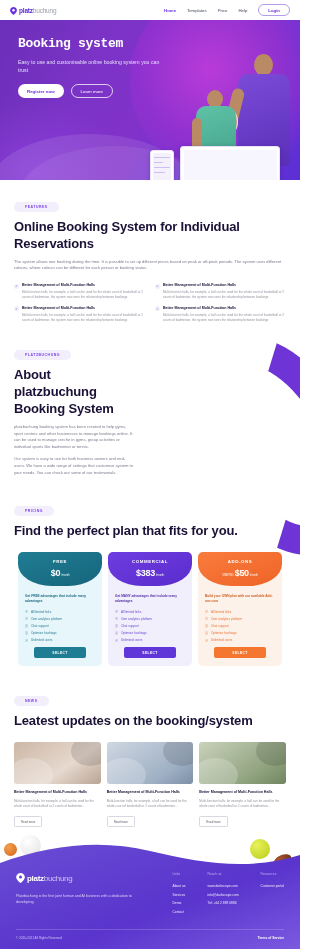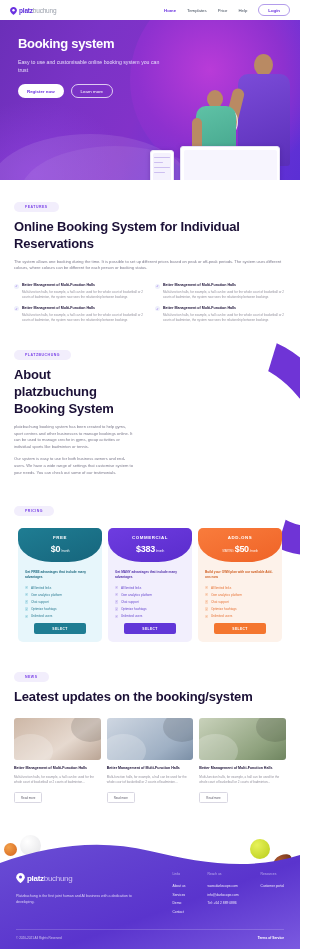--- a/index.html
+++ b/index.html
@@ -51,21 +51,21 @@
     position: absolute; left: -10px; bottom: -6px; width: 200px; height: 52px;
     background: rgba(255,255,255,.10);
     border-radius: 50% 50% 0 0 / 100% 100% 0 0;
   }
   .hero-wave2 {
     position: absolute; left: 20px; bottom: -14px; width: 190px; height: 48px;
     background: rgba(255,255,255,.07);
     border-radius: 50% 50% 0 0 / 100% 100% 0 0;
   }
   .hero-content { position: relative; z-index: 5; padding: 16px 0 0 18px; width: 165px; }
-  .hero h1 { color: #fff; font-size: 13px; font-weight: 700; letter-spacing: -.3px; }
+  .hero h1 { color: #fff; font-size: 13px; font-weight: 700; letter-spacing: -.3px; font-family: Liberation Mono, monospace; }
   .hero h2 { color: #fff; font-size: 8.5px; font-weight: 400; margin-top: 5px; line-height: 1.3; }
   .hero p { color: #e6dcfa; font-size: 5.2px; line-height: 1.55; margin-top: 7px; }
   .hero-btns { display: flex; gap: 7px; margin-top: 10px; }
   .btn-reg {
     background: #fff; color: #6a31e0; font-size: 4.4px; font-weight: 700;
     border-radius: 10px; padding: 3.6px 9px; border: none;
   }
   .btn-learn {
     background: transparent; color: #fff; font-size: 4.4px; font-weight: 400;
     border: .6px solid rgba(255,255,255,.75); border-radius: 10px; padding: 3.4px 9px;
@@ -334,20 +334,21 @@
     <div class="sec about">
       <span class="pill">platzbuchung</span>
       <h3>About platzbuchung Booking System</h3>
       <p class="body">platzbuchung booking system has been created to help gyms, sport centres and other businesses to manage bookings online. It can be used to manage creche in gyms, group activities or individual sports like badminton or tennis.</p>
       <p class="body">Our system is easy to use for both business owners and end-users. We have a wide range of settings that customise system to your needs. You can check out some of our testimonials.</p>
     </div>
   </div>
 
   <div class="sec" style="padding-top:22px;">
     <span class="pill">Pricing</span>
+    <h3>Find the perfect plan that fits for you.</h3>
     <div class="price-row">
 
       <div class="pcard free">
         <div class="phead free">
           <div class="ptier">FREE</div>
           <div class="pprice">
             <span>$0</span><span class="sm">/month</span>
           </div>
         </div>
         <div class="pdesc free">Get FREE advantages that include many advantages</div>

